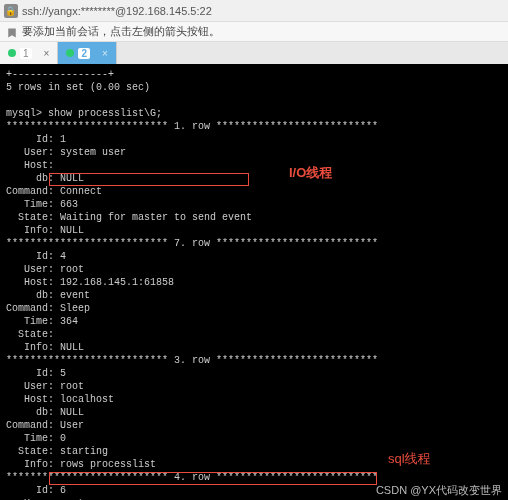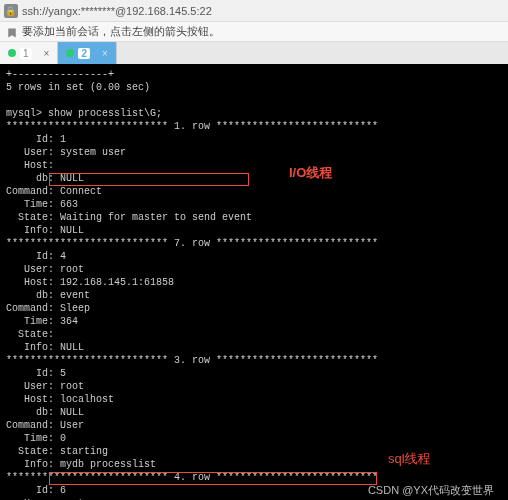--- a/index.html
+++ b/index.html
@@ -14,21 +14,21 @@
 .tab.inactive { background: #f5f5f5; color: #333; }
 .tab.active { background: #5dade2; color: #fff; }
 .tab-dot { width: 8px; height: 8px; border-radius: 50%; margin-right: 4px; }
 .dot-green { background: #2ecc71; }
 .tab-close { margin-left: 8px; font-size: 10px; opacity: 0.7; }
 .tab-num { background: #fff; color: #5dade2; border-radius: 2px; padding: 0 3px; margin-right: 4px; font-size: 10px; font-weight: bold; }
 .tab-num-gray { background: #fff; color: #888; border-radius: 2px; padding: 0 3px; margin-right: 4px; font-size: 10px; }
 .terminal { background: #000; color: #ccc; font-family: "Consolas", "Courier New", monospace; font-size: 10px; line-height: 13px; padding: 4px 6px; height: 436px; overflow: hidden; white-space: pre; position: relative; }
 .redbox { position: absolute; border: 1.5px solid #e74c3c; pointer-events: none; }
 .redlabel { position: absolute; color: #e74c3c; font-family: "Microsoft YaHei", sans-serif; font-size: 13px; pointer-events: none; }
-.watermark { position: absolute; bottom: 2px; right: 14px; color: #bbb; font-size: 11px; font-family: "Microsoft YaHei", sans-serif; text-align: right; }
+.watermark { position: absolute; bottom: 2px; right: 6px; color: #bbb; font-size: 11px; font-family: "Microsoft YaHei", sans-serif; text-align: right; }
 </style>
 </head>
 <body>
 
 <div class="addr-bar">
   <span class="addr-icon">🔒</span>
   <span class="addr-text">ssh://yangx:********@192.168.145.5:22</span>
 </div>
 
 <div class="connect-bar">
@@ -74,21 +74,21 @@
   State: <span></span>
    Info: <span>NULL</span>
 <span>*************************** 3. row ***************************</span>
      Id: <span>5</span>
    User: <span>root</span>
    Host: <span>localhost</span>
      db: <span>NULL</span>
 Command: <span>User</span>
    Time: <span>0</span>
   State: <span>starting</span>
-   Info: <span>mydb processlist</span>
+   Info: <span>rows processlist</span>
 <span>*************************** 4. row ***************************</span>
      Id: <span>6</span>
    User: <span>system user</span>
    Host: <span></span>
      db: 
 Command: 
    Time: 
   State: 
    Info: 
 

